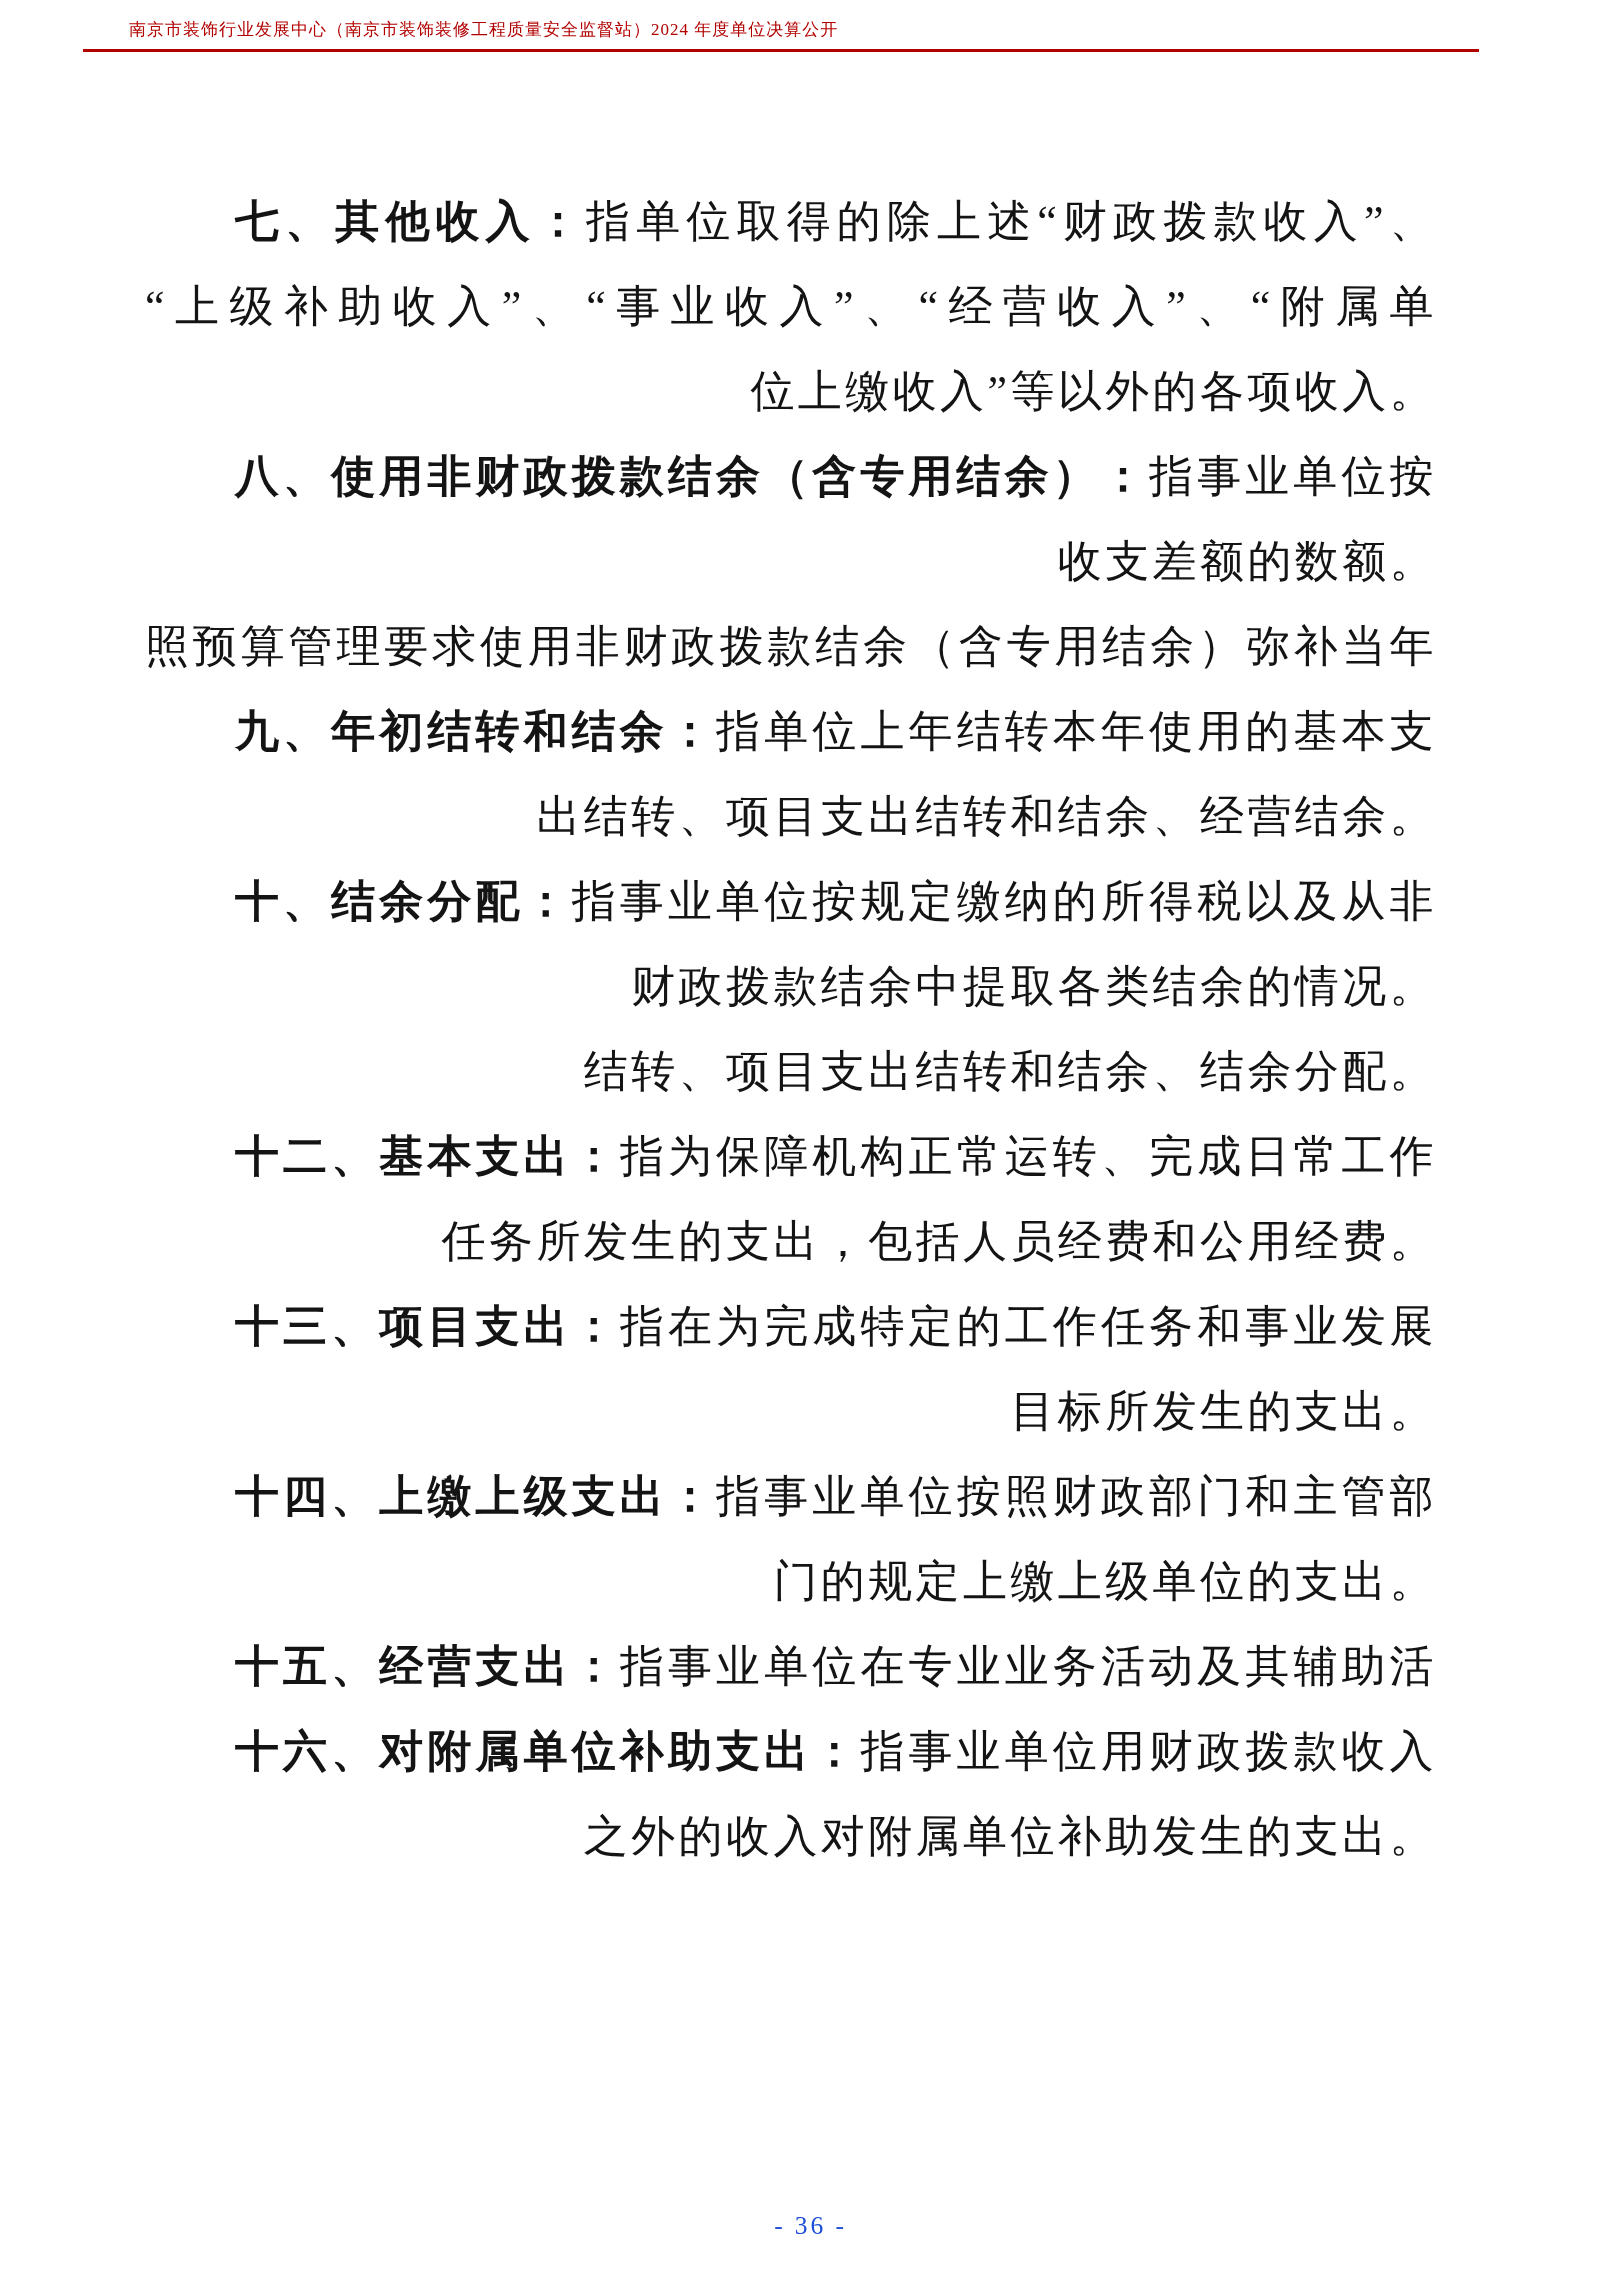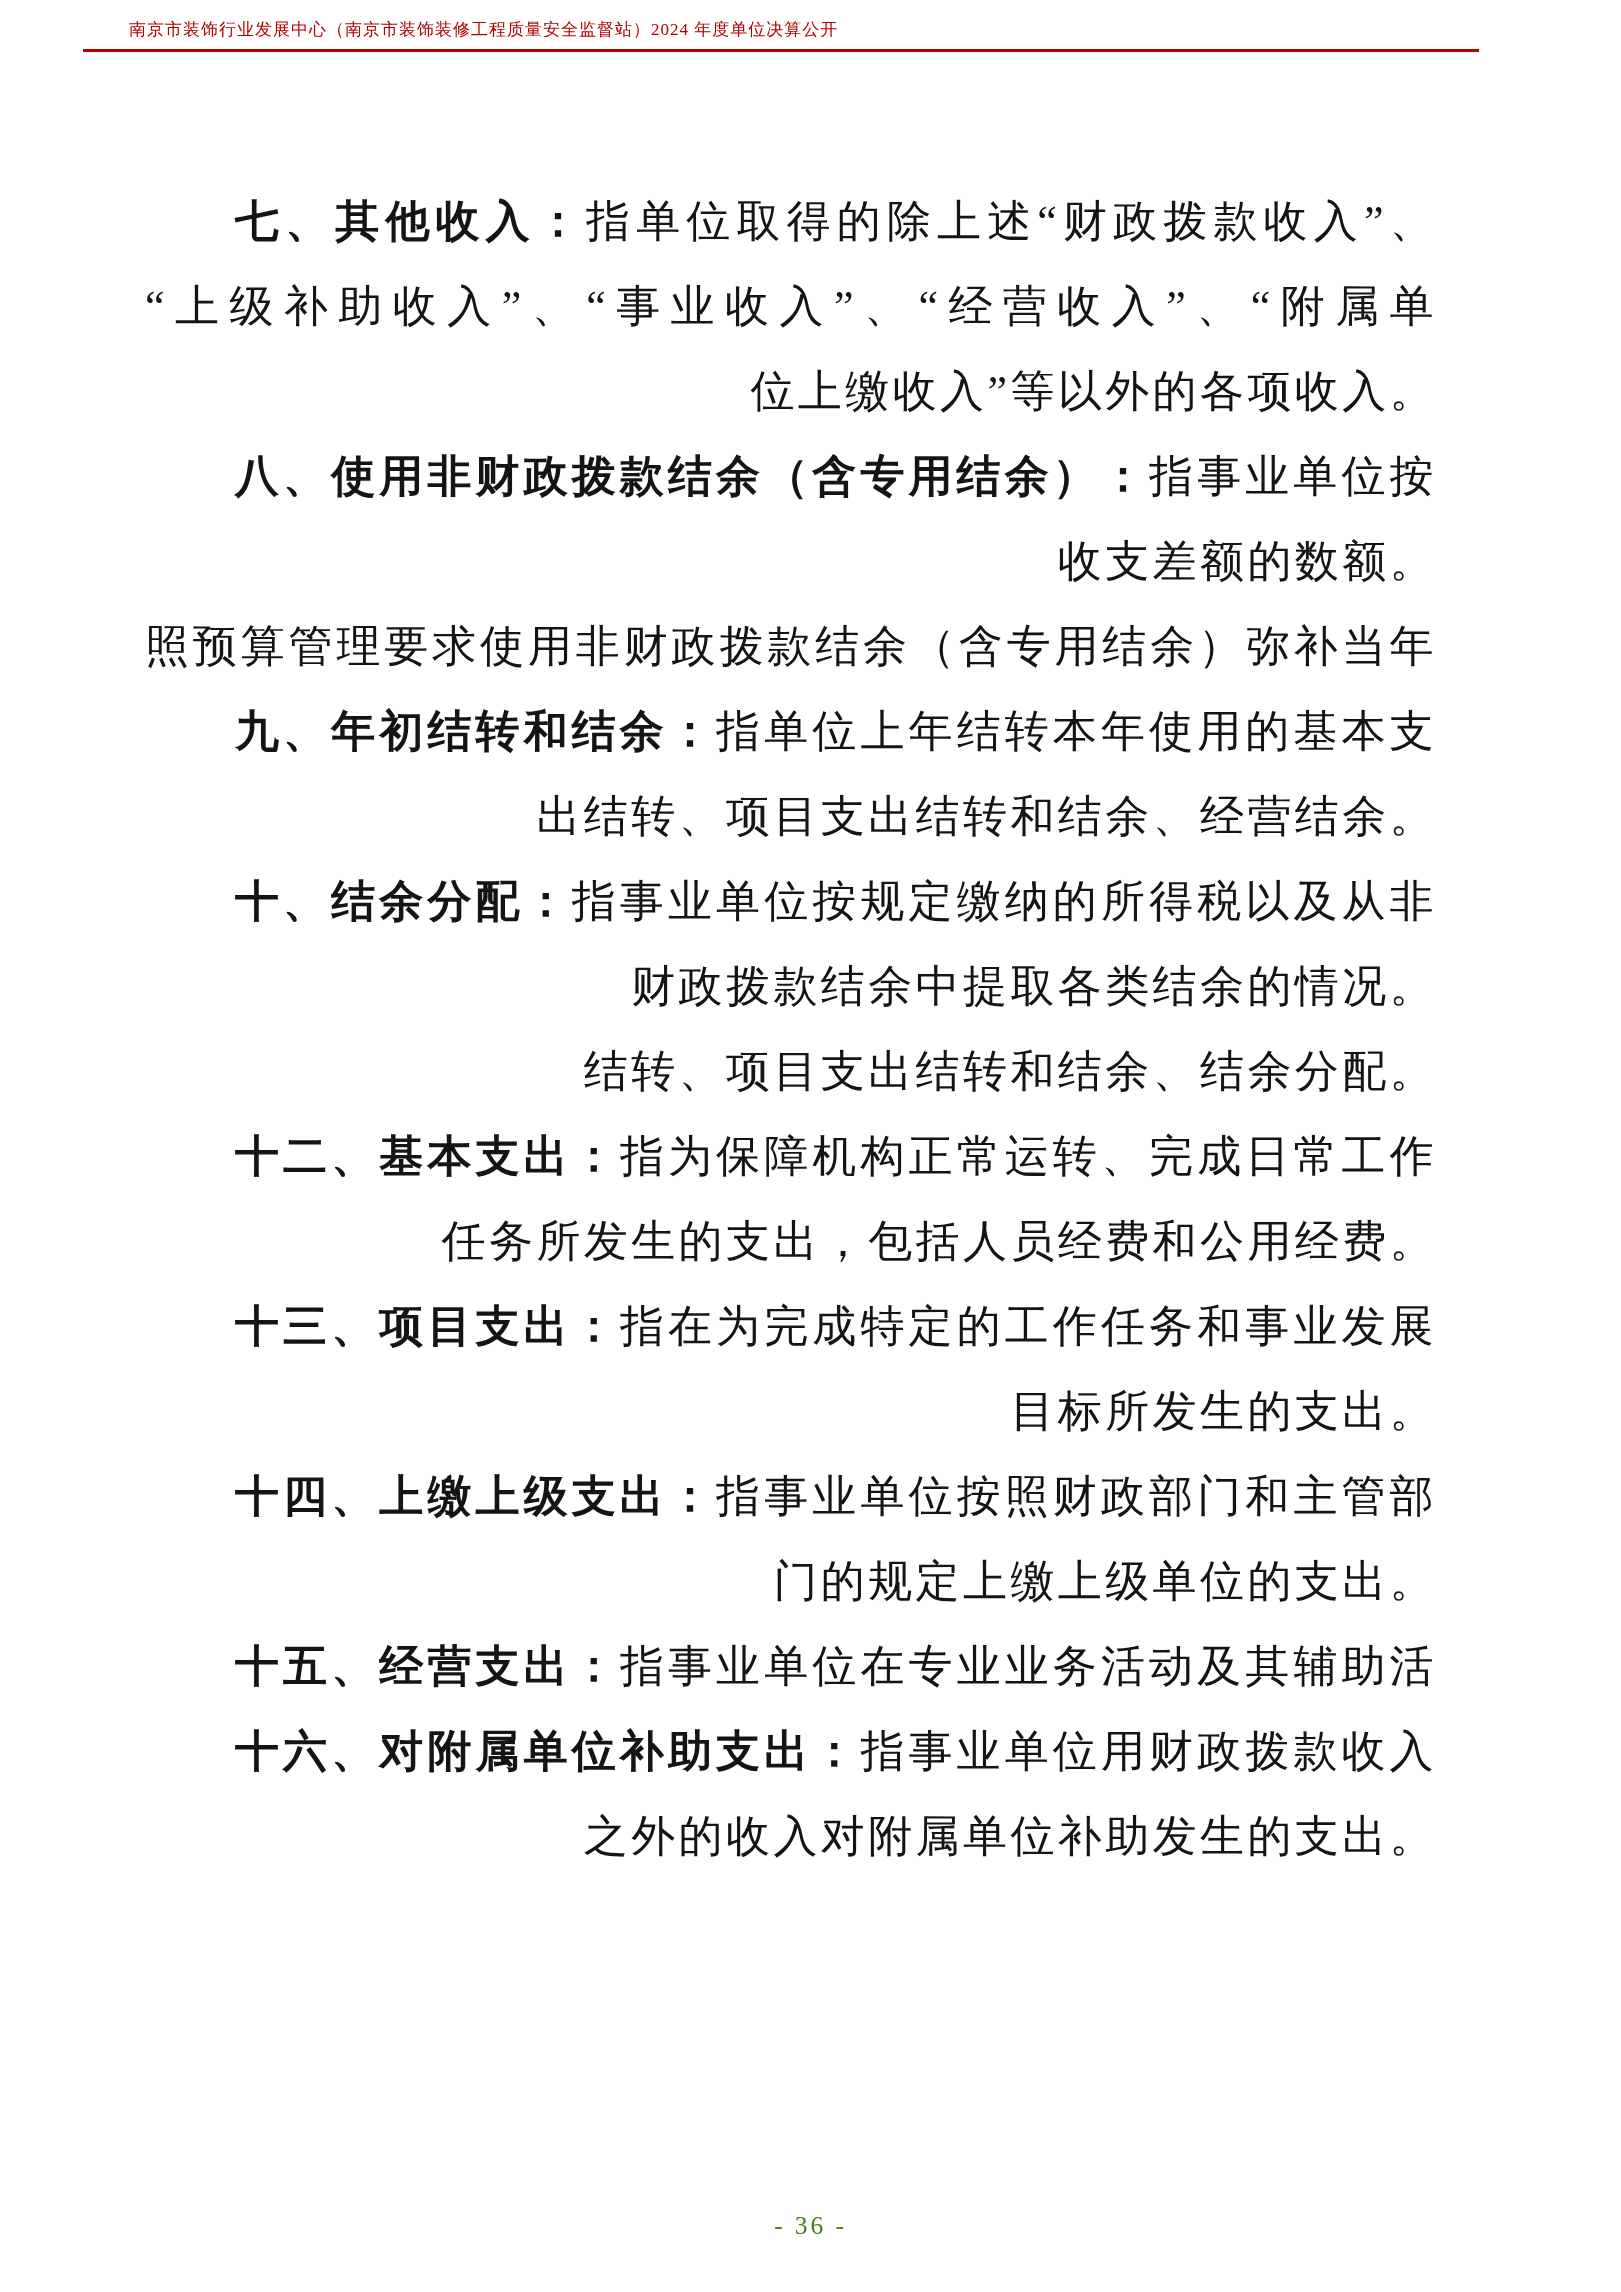--- a/index.html
+++ b/index.html
@@ -55,21 +55,21 @@
   .lead { font-weight: bold; }
   .page-number {
     position: absolute;
     left: 0;
     top: 2209px;
     width: 100%;
     text-align: center;
     font-size: 25.5px;
     line-height: 33px;
     letter-spacing: 2.9px;
-    color: #4d7c0f;
+    color: #1d4ed8;
   }
 </style>
 </head>
 <body>
 
 <div class="page">
 
   <div class="doc-header-title">南京市装饰行业发展中心（南京市装饰装修工程质量安全监督站）2024 年度单位决算公开</div>
 
   <div class="doc-header-rule"></div>

